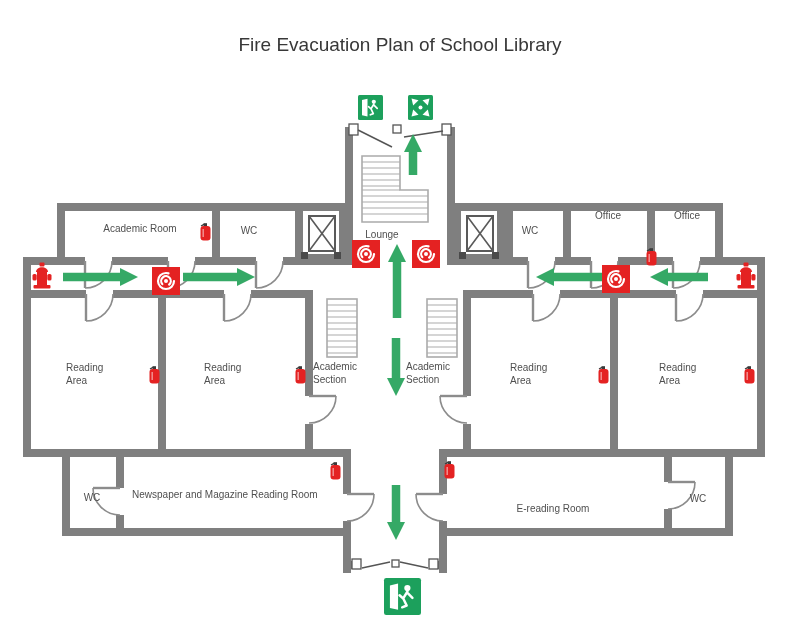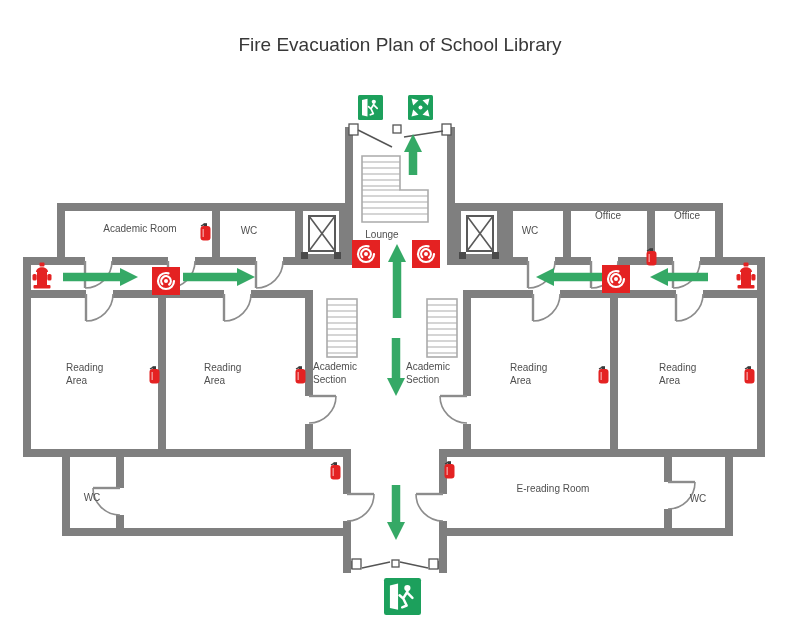--- a/index.html
+++ b/index.html
@@ -307,15 +307,16 @@
   <div class="lbl" style="left:687px;top:215px">Office</div>
 
   <div class="lbl wrap" style="left:95px;top:374px;width:58px">Reading Area</div>
   <div class="lbl wrap" style="left:233px;top:374px;width:58px">Reading Area</div>
   <div class="lbl wrap" style="left:342px;top:373px;width:58px">Academic Section</div>
   <div class="lbl wrap" style="left:442px;top:373px;width:72px">Academic Section</div>
   <div class="lbl wrap" style="left:539px;top:374px;width:58px">Reading Area</div>
   <div class="lbl wrap" style="left:688px;top:374px;width:58px">Reading Area</div>
 
   <div class="lbl" style="left:92px;top:497px">WC</div>
-  <div class="lbl" style="left:553px;top:488px">E-reading Room</div>
+  <div class="lbl wrap" style="left:232px;top:494px;width:200px">Newspaper and Magazine Reading Room</div>
+  <div class="lbl" style="left:553px;top:508px">E-reading Room</div>
   <div class="lbl" style="left:698px;top:498px">WC</div>
 </div>
 
 </body></html>

